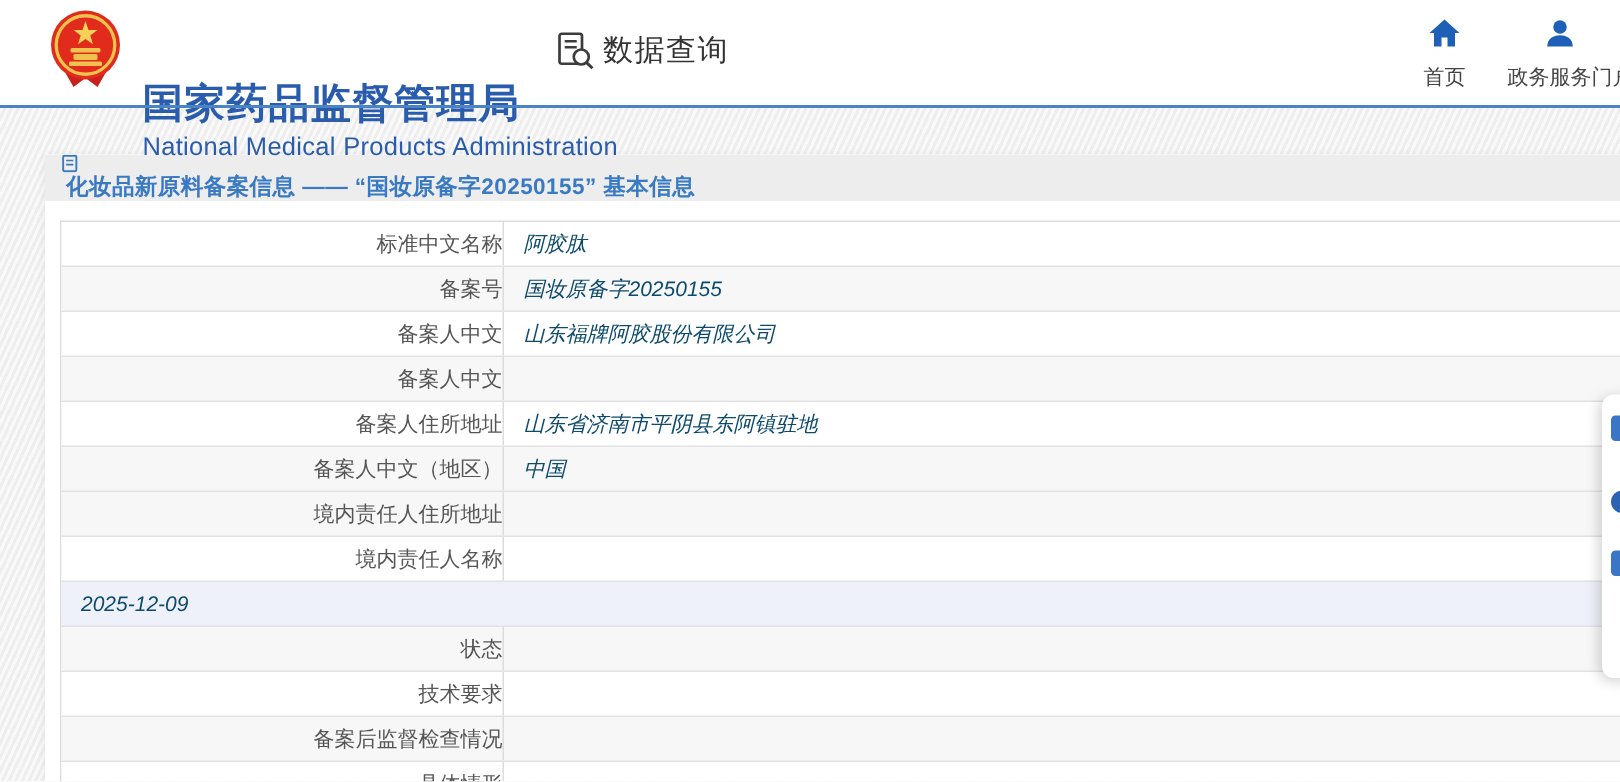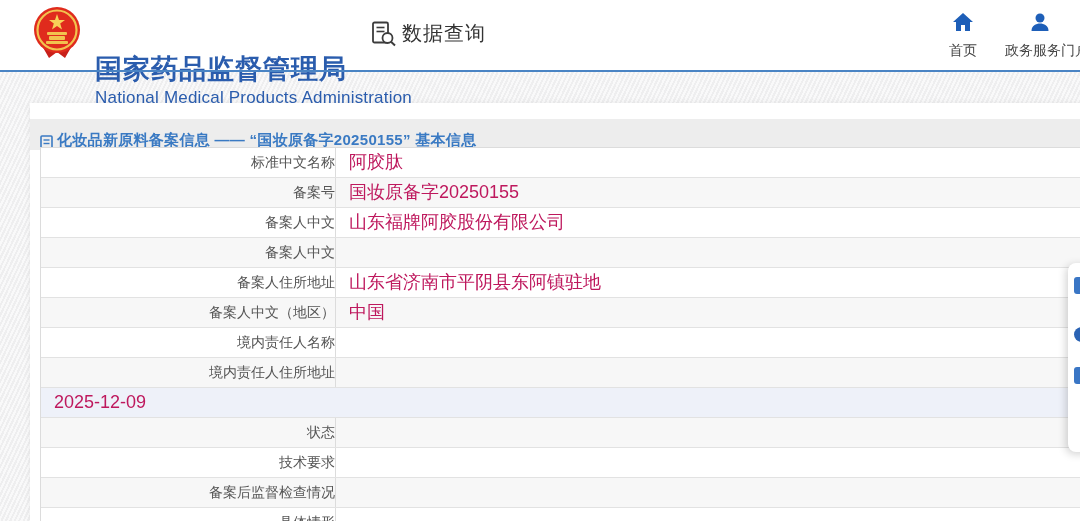--- a/index.html
+++ b/index.html
@@ -26,33 +26,33 @@
 
   
   .page-bg { position:absolute; left:0; top:72px; width:1080px; height:449px;
     background:#f2f2f3;
     background-image:repeating-linear-gradient(115deg, rgba(255,255,255,.55) 0 2px, rgba(0,0,0,0.015) 2px 4px); }
 
   
   .card { position:absolute; left:30px; top:103px; width:1050px; height:418px;
     background:#ffffff; box-shadow:0 0 6px rgba(0,0,0,0.07); z-index:2; overflow:hidden; }
 
-  .titlebar { position:absolute; left:0; top:16px; width:100%; height:31px; background:#ededed;
-    display:flex; align-items:flex-end; padding-left:10px; }
+  .titlebar { position:absolute; left:0; top:0; width:100%; height:31px; background:#ededed;
+    display:flex; align-items:flex-start; padding-left:10px;flex-direction:column; }
   .titlebar-text { font-size:15px; color:#3a7ac3; font-weight:bold; margin-left:4px; letter-spacing:0.3px; }
 
   
   .info-table { position:absolute; left:10px; top:44px; width:1041px;
     border-top:1px solid #dcdcdc; border-left:1px solid #dcdcdc; }
   .trow { display:flex; height:30px; border-bottom:1px solid #e2e2e2; background:#ffffff; }
   .trow.alt { background:#f7f7f7; }
   .trow.hl { background:#eef1f9; }
   .tlabel { width:295px; border-right:1px solid #dcdcdc; text-align:right;
     font-size:14px; color:#555; line-height:29px; white-space:nowrap; }
-  .tvalue { flex:1; padding-left:13px; font-size:18px; color:#be185d; line-height:29px; white-space:nowrap; }
+  .tvalue { flex:1; padding-left:13px; font-size:14px; color:#0c4a6e; line-height:29px; white-space:nowrap;font-style:italic; }
 
   
   .side-panel { position:absolute; left:1068px; top:263px; width:26px; height:189px;
     background:#ffffff; border-radius:8px 0 0 8px; box-shadow:-2px 2px 9px rgba(0,0,0,0.18); z-index:5; }
   .side-icon { position:absolute; left:6px; background:#3a76c5; }
   .side-icon.i1 { top:14px; width:18px; height:17px; border-radius:3px; }
   .side-icon.i2 { top:64px; width:15px; height:15px; border-radius:50%; background:#2b63b4; }
   .side-icon.i3 { top:104px; width:18px; height:17px; border-radius:3px; }
 </style>
 </head>
@@ -140,26 +140,26 @@
         <div class="tvalue"></div>
       </div>
       <div class="trow">
         <div class="tlabel">备案人住所地址</div>
         <div class="tvalue">山东省济南市平阴县东阿镇驻地</div>
       </div>
       <div class="trow alt">
         <div class="tlabel">备案人中文（地区）</div>
         <div class="tvalue">中国</div>
       </div>
+      <div class="trow alt">
+        <div class="tlabel">境内责任人住所地址</div>
+        <div class="tvalue"></div>
+      </div>
       <div class="trow">
         <div class="tlabel">境内责任人名称</div>
-        <div class="tvalue"></div>
-      </div>
-      <div class="trow alt">
-        <div class="tlabel">境内责任人住所地址</div>
         <div class="tvalue"></div>
       </div>
       <div class="trow hl">
         <div class="tvalue">2025-12-09</div>
       </div>
       <div class="trow alt">
         <div class="tlabel">状态</div>
         <div class="tvalue"></div>
       </div>
       <div class="trow">

